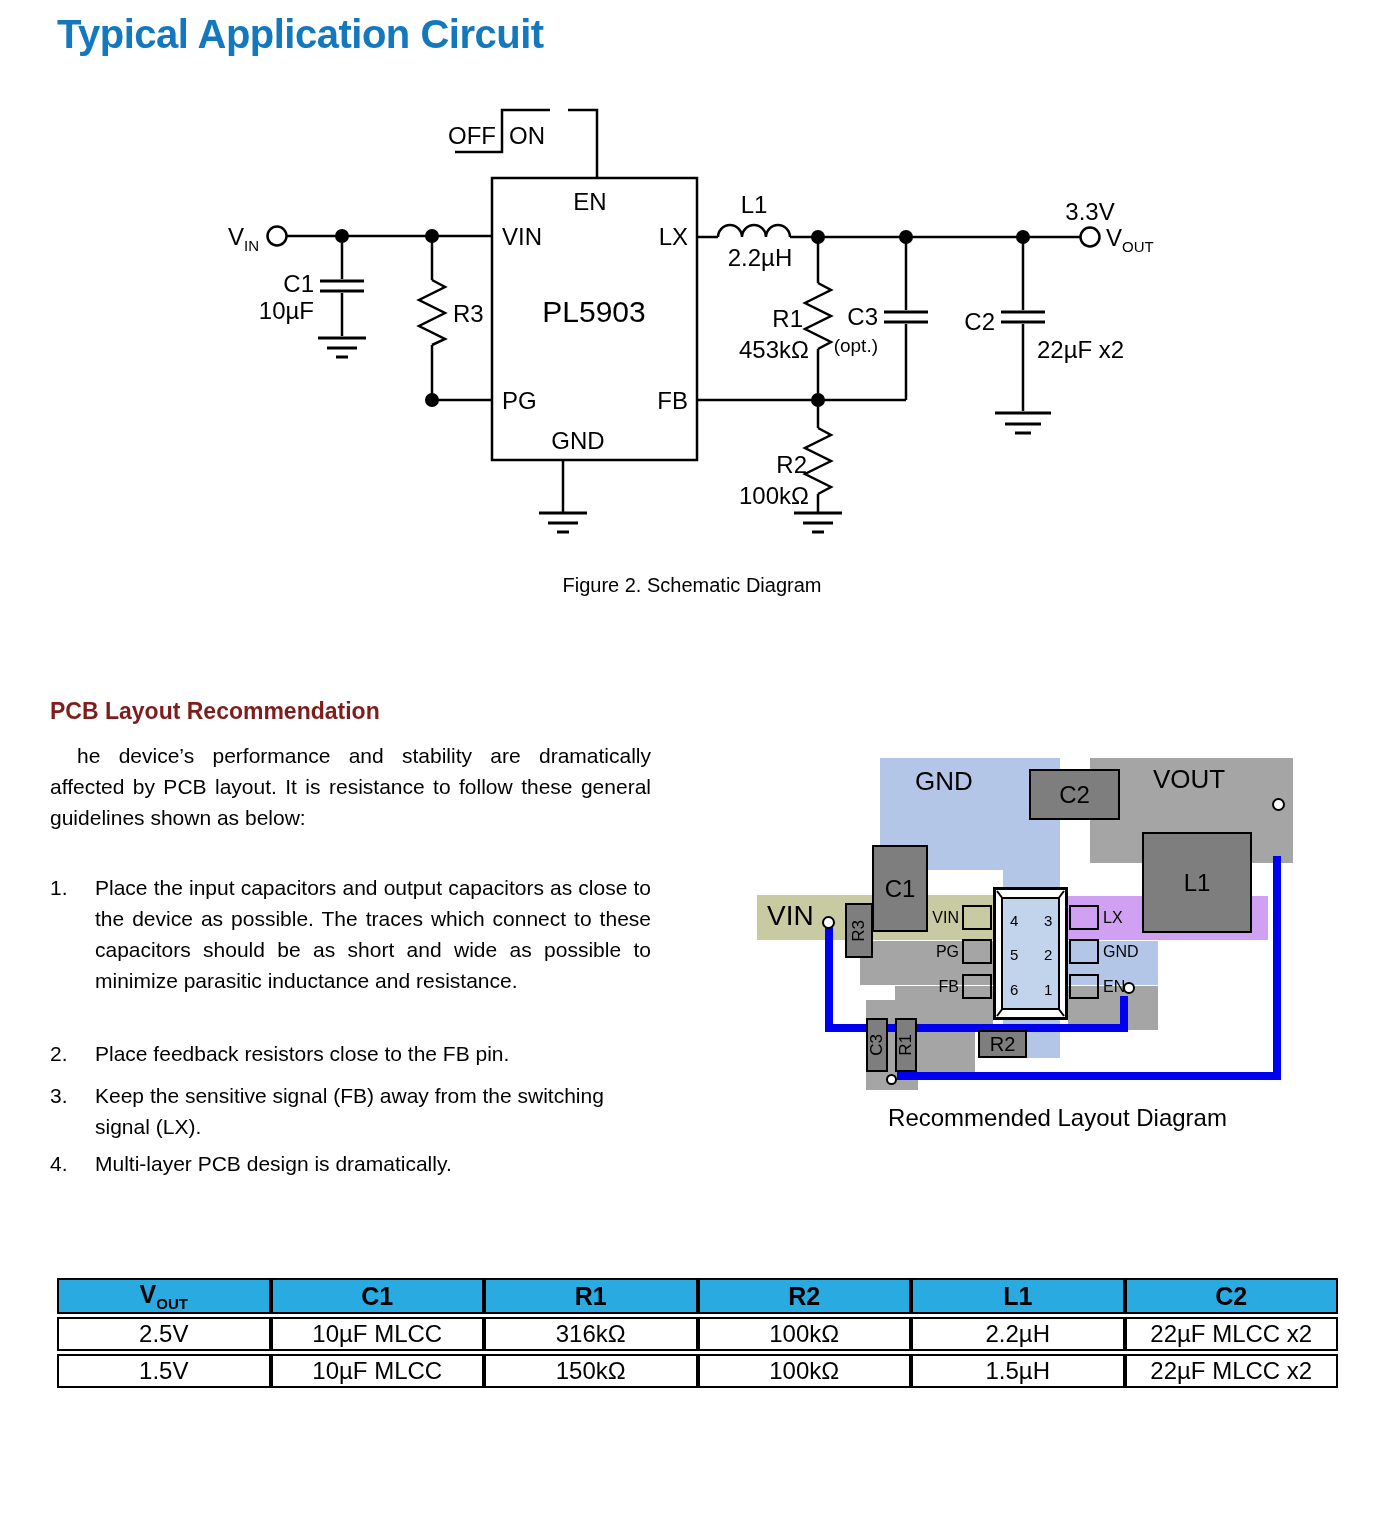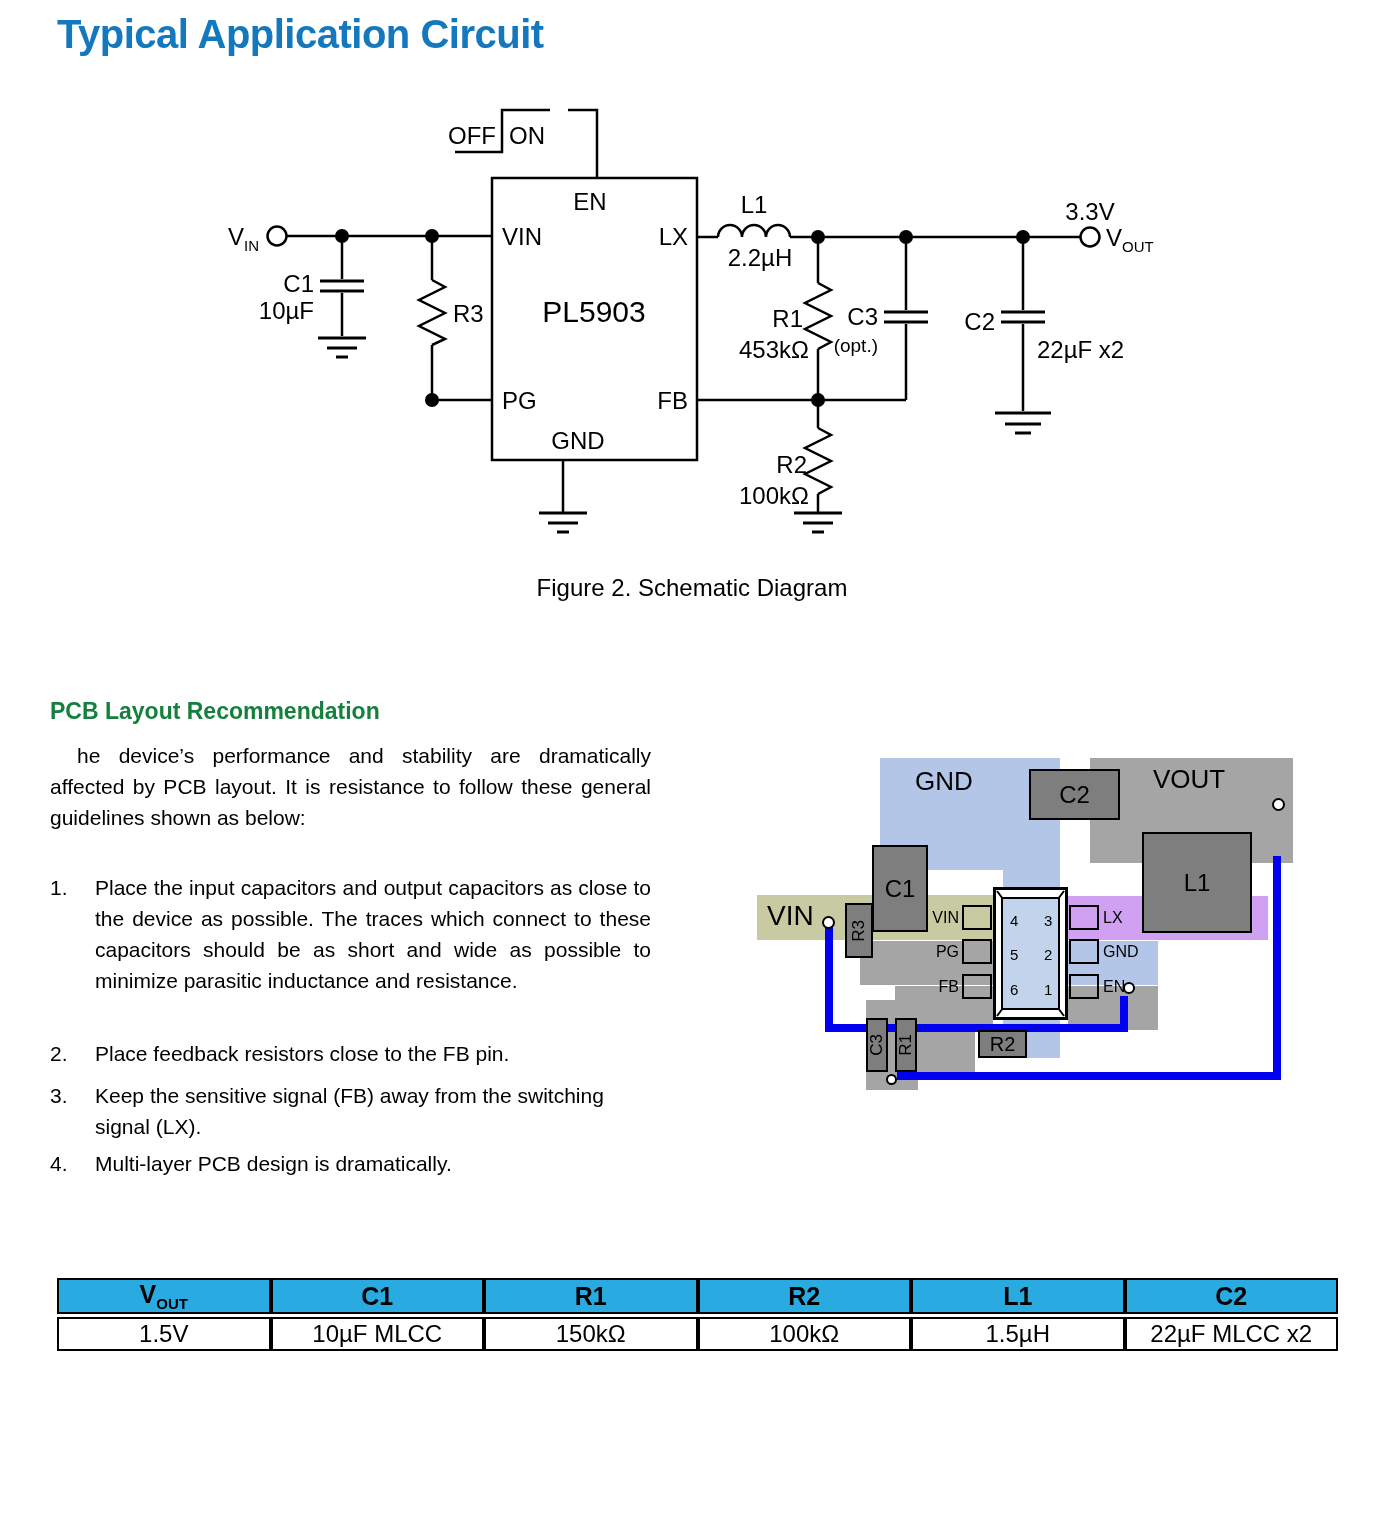--- a/index.html
+++ b/index.html
@@ -1,26 +1,26 @@
 <!DOCTYPE html>
 <html><head>
 <meta charset="utf-8">
 <style>
   html,body{margin:0;padding:0;background:#fff;}
   .page{position:relative;width:1373px;height:1519px;background:#fff;
         font-family:"Liberation Sans",sans-serif;color:#000;overflow:hidden;}
   .abs{position:absolute;}
   .page-title{left:57px;top:12px;font-size:40px;font-weight:bold;color:#1478BE;letter-spacing:-0.5px;}
-  .section-heading{left:50px;top:698px;font-size:23px;font-weight:bold;color:#15803d;}
+  .section-heading{left:50px;top:698px;font-size:23px;font-weight:bold;color:#7f1d1d;}
   .body-col{left:50px;width:601px;font-size:21px;line-height:31px;}
   .para{top:740px;text-align:justify;text-indent:27px;}
   .list-item{display:flex;text-align:justify;}
   .list-item .num{flex:0 0 45px;text-align:left;}
   .list-item .li-text{flex:1;}
-  .fig-caption{left:392px;top:574px;width:600px;text-align:center;font-size:24px;}
+  .fig-caption{left:392px;top:574px;width:600px;text-align:center;font-size:20px;}
   .layout-caption{left:0;top:352px;width:100%;padding-left:55px;box-sizing:border-box;
                   text-align:center;font-size:24px;}
   
   .st{font-family:"Liberation Sans",sans-serif;font-size:24px;fill:#000;}
   .stb{font-size:30px;}
   .sts{font-size:19px;}
   .sub{font-size:15px;}
   
   .layout{left:755px;top:752px;width:550px;height:390px;}
   .pour,.comp,.strip{position:absolute;}
@@ -245,20 +245,21 @@
     <div class="pad-label left" style="left:140px;top:226px;">FB</div>
     <div class="pad-label" style="left:348px;top:157px;">LX</div>
     <div class="pad-label" style="left:348px;top:191px;">GND</div>
     <div class="pad-label" style="left:348px;top:226px;">EN</div>
 
     <div class="white-dot" style="left:67px;top:164px;width:13px;height:13px;"></div>
     <div class="white-dot" style="left:517px;top:46px;width:13px;height:13px;"></div>
     <div class="white-dot" style="left:368px;top:230px;width:12px;height:12px;"></div>
     <div class="white-dot" style="left:131px;top:322px;width:11px;height:11px;"></div>
 
+    <div class="abs layout-caption">Recommended Layout Diagram</div>
   </div>
 
   <table class="comp-table">
     <colgroup>
         <col>
         <col>
         <col>
         <col>
         <col>
         <col>
@@ -268,20 +269,28 @@
         <th><span>V</span><sub>OUT</sub></th>
         <th>C1</th>
         <th>R1</th>
         <th>R2</th>
         <th>L1</th>
         <th>C2</th>
       </tr>
     </thead>
     <tbody>
       <tr>
+        <td>2.5V</td>
+        <td>10µF MLCC</td>
+        <td>316kΩ</td>
+        <td>100kΩ</td>
+        <td>2.2µH</td>
+        <td>22µF MLCC x2</td>
+      </tr>
+      <tr>
         <td>1.5V</td>
         <td>10µF MLCC</td>
         <td>150kΩ</td>
         <td>100kΩ</td>
         <td>1.5µH</td>
         <td>22µF MLCC x2</td>
       </tr>
     </tbody>
   </table>
 

